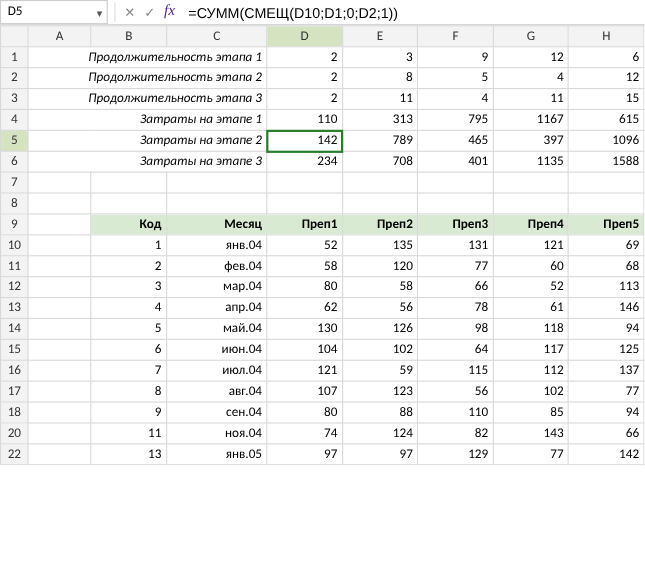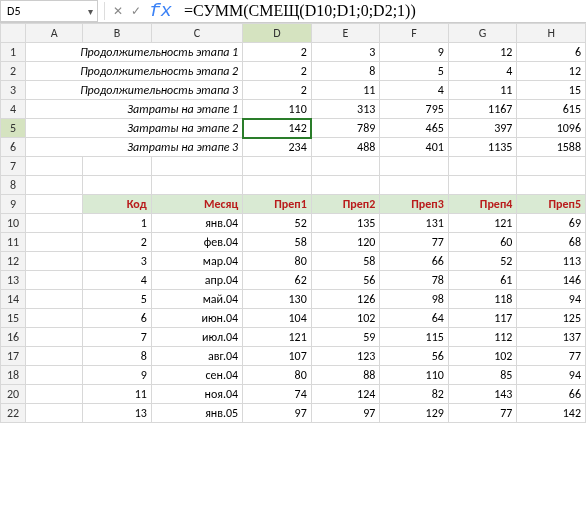--- a/index.html
+++ b/index.html
@@ -44,29 +44,29 @@
   }
   .fx-ctrl {
     display: flex;
     align-items: center;
     gap: 8px;
     padding: 0 6px;
     color: #888;
   }
   .fx-ctrl .fx-icon {
     font-style: italic;
-    font-family: Liberation Mono, monospace;
-    color: #3b82f6;
-    font-size: 19px;
+    font-family: Liberation Serif, serif;
+    color: #4c1d95;
+    font-size: 14px;
   }
   .formula-text {
     padding-left: 6px;
     flex: 1;
-    font-family: Liberation Serif, serif;
-    font-size: 16px;
+    font-family: Liberation Sans, sans-serif;
+    font-size: 13px;
   }
 
   .grid {
     border-collapse: collapse;
     table-layout: fixed;
     width: 586px;
   }
   .grid th, .grid td {
     border: 1px solid #d8d8d8;
     height: 19px;
@@ -109,21 +109,21 @@
   .active-cell {
     outline: 2px solid #2a7d2a;
     outline-offset: -1px;
     background: #fff;
     position: relative;
   }
   .hdr-green {
     background: #d9ead3 !important;
     font-weight: bold !important;
     text-align: left;
-    color: #b91c1c;
+    color: #000000;
   }
   .span-label {
     text-align: right !important;
     font-style: italic;
   }
 </style>
 </head>
 <body>
 
 <div class="formula-bar">
@@ -208,21 +208,21 @@
         <td class="active-cell">142</td>
         <td>789</td>
         <td>465</td>
         <td>397</td>
         <td>1096</td>
       </tr>
       <tr>
         <th class="rowhead">6</th>
         <td class="span-label" colspan="3">Затраты на этапе 3</td>
         <td>234</td>
-        <td>488</td>
+        <td>708</td>
         <td>401</td>
         <td>1135</td>
         <td>1588</td>
       </tr>
       <tr>
         <th class="rowhead">7</th>
         <td class="empty"></td>
         <td class="empty"></td>
         <td class="empty"></td>
         <td class="empty"></td>

